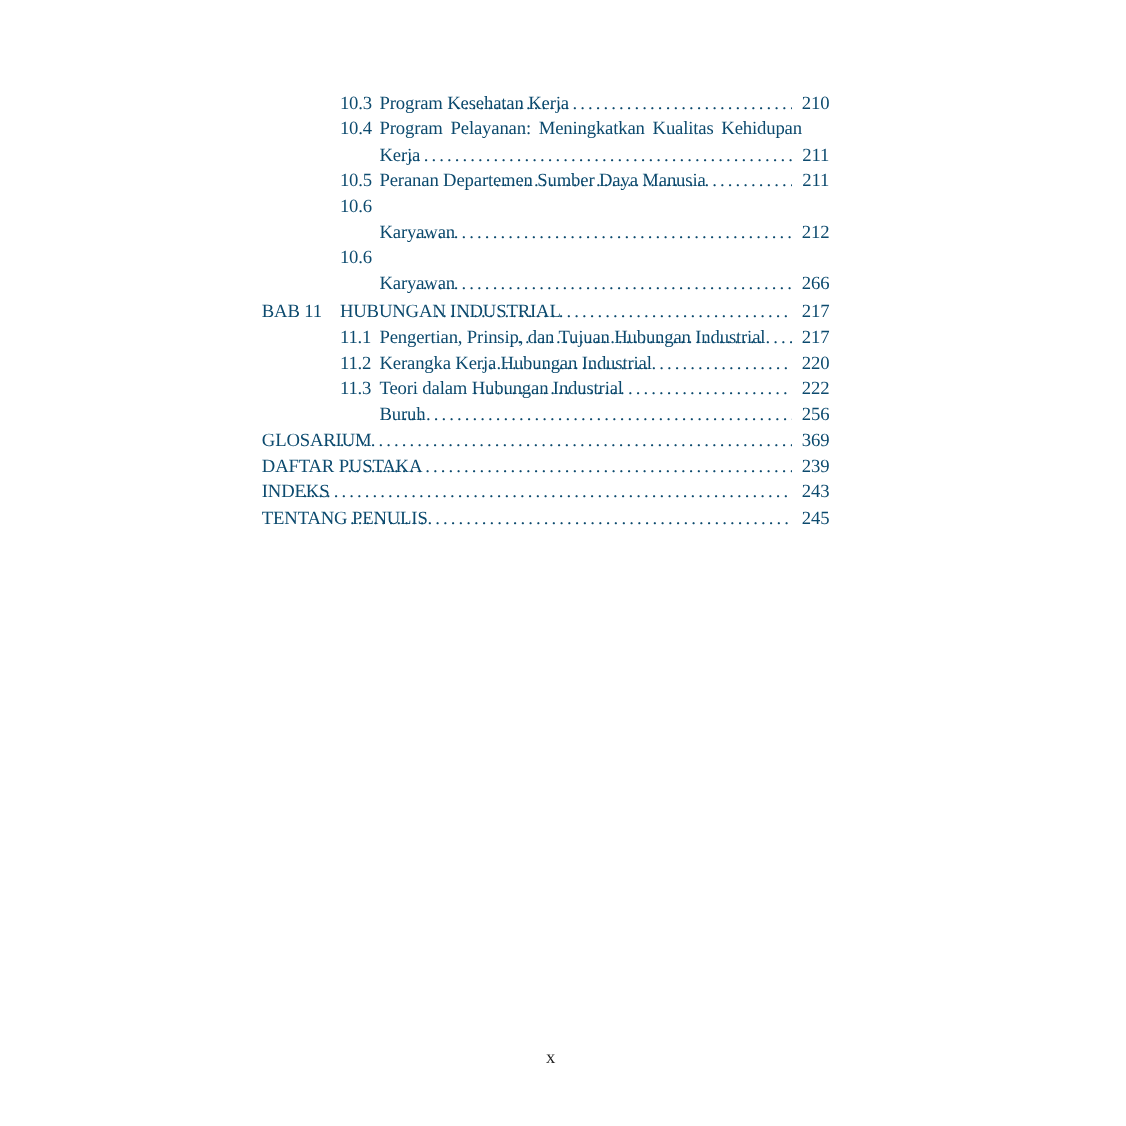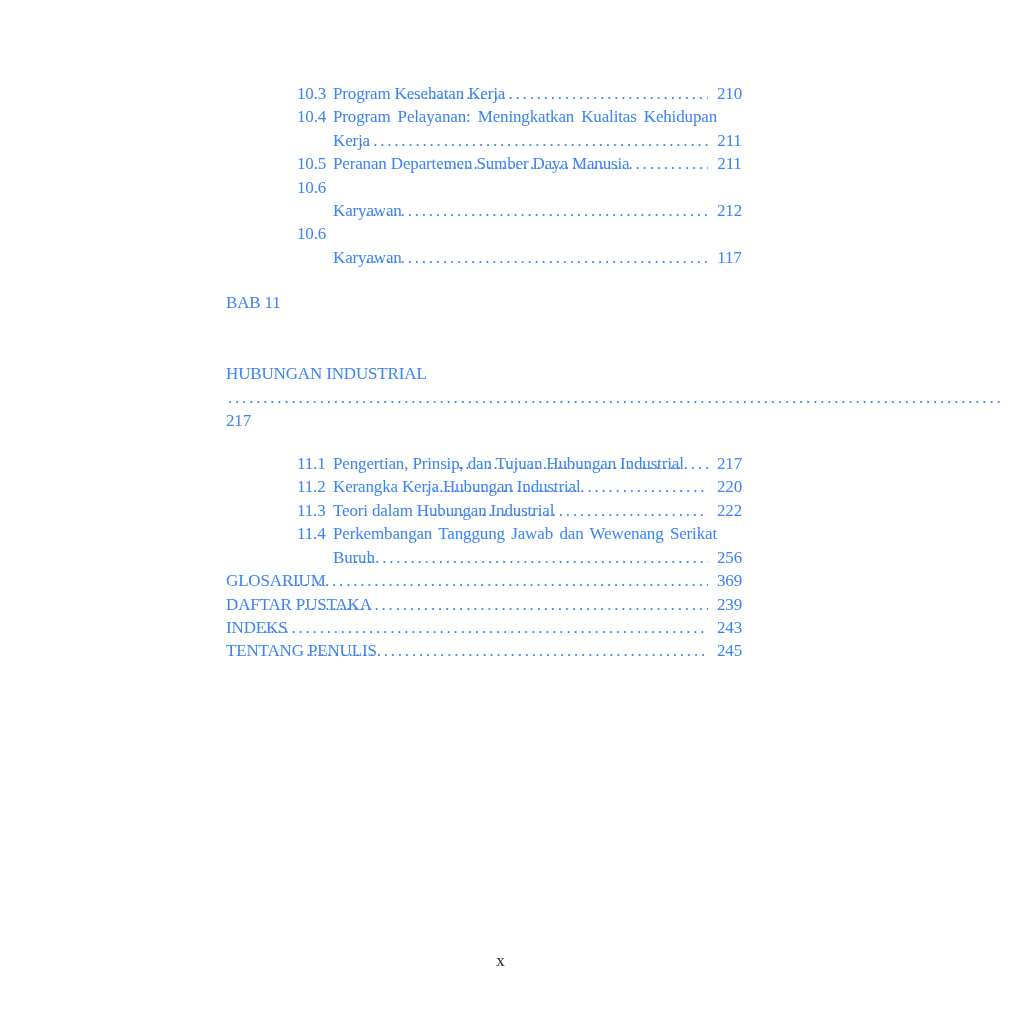--- a/index.html
+++ b/index.html
@@ -13,35 +13,34 @@
   .page {
     position: relative;
     width: 1024px;
     height: 1024px;
     background: #ffffff;
     overflow: hidden;
     color: #1e1e1e;
   }
   .toc {
     position: absolute;
-    left: 226px;
+    left: 238px;
     top: 82px;
     width: 525px;
     font-size: 17px;
     line-height: 23.4px;
     letter-spacing: -0.15px;
-    color: #3b82f6;
+    color: #0c4a6e;
   }
   .row {
     display: flex;
     align-items: baseline;
   }
   .row.space-before {
-    margin-top: 22px;
-    flex-direction: column;
+    margin-top: 2px;
   }
   
   .bab-label {
     flex: 0 0 71px;
     white-space: nowrap;
   }
   
   .num {
     flex: 0 0 36px;
     margin-left: 71px;
@@ -125,21 +124,21 @@
         <span class="text">Karyawan</span>
         <span class="dots"></span>
         <span class="pagecol">212</span>
       </div>
       <div class="row sub wrap">
         <span class="num">10.6</span>
       </div>
       <div class="row cont">
         <span class="text">Karyawan</span>
         <span class="dots"></span>
-        <span class="pagecol">117</span>
+        <span class="pagecol">266</span>
       </div>
       <div class="row bab space-before">
         <span class="bab-label">BAB 11</span>
         <span class="text">HUBUNGAN INDUSTRIAL</span>
         <span class="dots"></span>
         <span class="pagecol">217</span>
       </div>
       <div class="row sub">
         <span class="num">11.1</span>
         <span class="text">Pengertian, Prinsip, dan Tujuan Hubungan Industrial</span>
@@ -150,24 +149,20 @@
         <span class="num">11.2</span>
         <span class="text">Kerangka Kerja Hubungan Industrial</span>
         <span class="dots"></span>
         <span class="pagecol">220</span>
       </div>
       <div class="row sub">
         <span class="num">11.3</span>
         <span class="text">Teori dalam Hubungan Industrial</span>
         <span class="dots"></span>
         <span class="pagecol">222</span>
-      </div>
-      <div class="row sub wrap">
-        <span class="num">11.4</span>
-        <span class="text">Perkembangan Tanggung Jawab dan Wewenang Serikat</span>
       </div>
       <div class="row cont">
         <span class="text">Buruh</span>
         <span class="dots"></span>
         <span class="pagecol">256</span>
       </div>
       <div class="row root">
         <span class="text">GLOSARIUM</span>
         <span class="dots"></span>
         <span class="pagecol">369</span>

